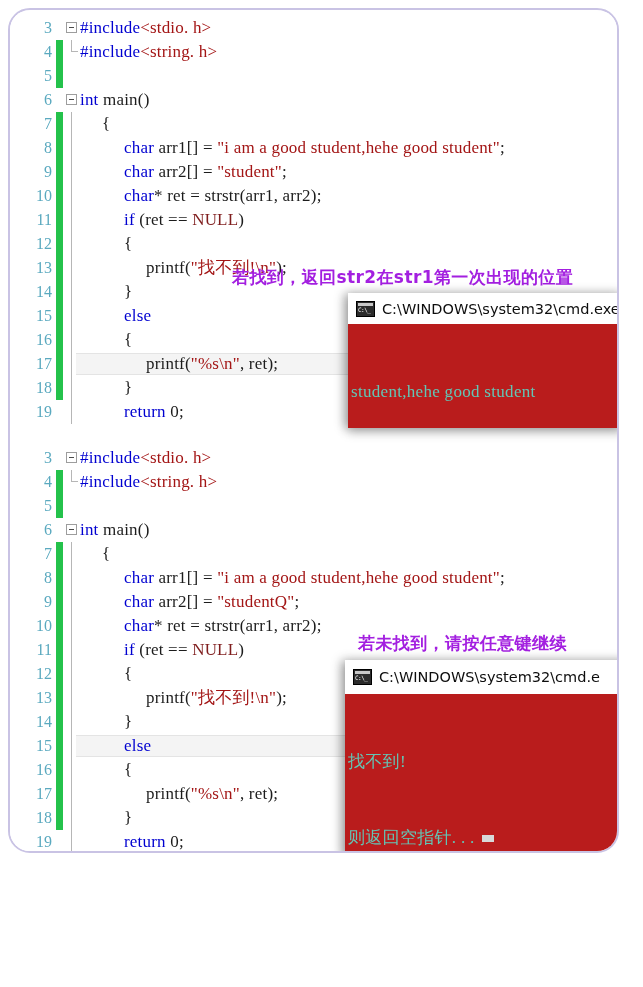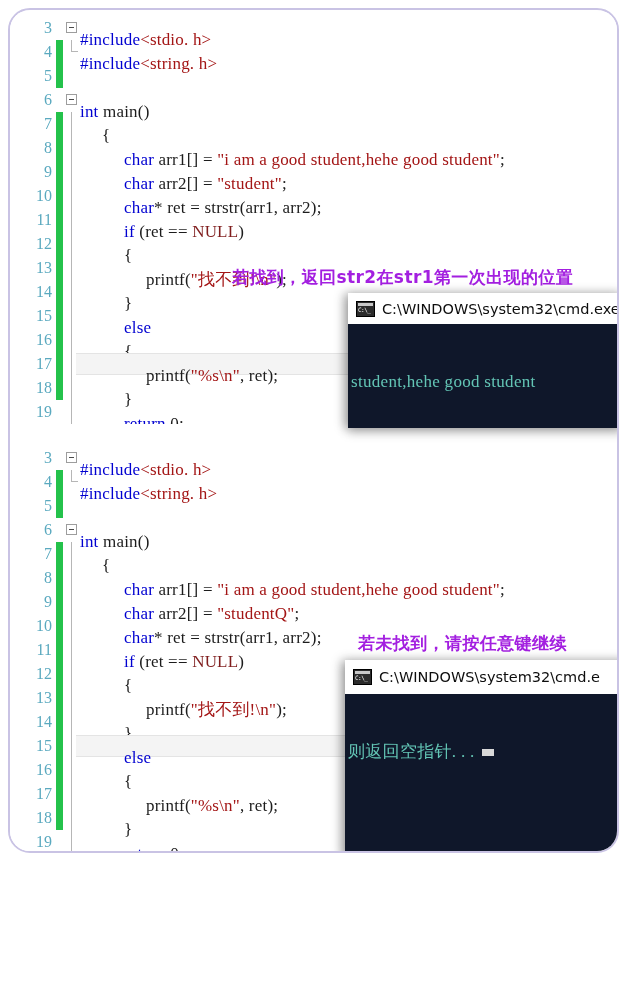--- a/index.html
+++ b/index.html
@@ -111,21 +111,21 @@
     top: 11px;
     width: 7px;
     height: 1px;
     background: #b6b6b6;
   }
   .guide-end.g1 { left: 61px; }
 
   .code-text {
     position: absolute;
     left: 70px;
-    top: 12px;
+    top: 0;
     color: #1c1c1c;
     letter-spacing: 0.2px;
   }
 
   
   .row.hl .hl-band {
     position: absolute;
     left: 66px;
     top: 1px;
     width: 460px;
@@ -153,21 +153,21 @@
     font-weight: 600;
     white-space: nowrap;
     letter-spacing: 0.4px;
   }
   #annot-1 { left: 198px; top: 256px; margin-left: 24px; }
   #annot-2 { left: 348px; top: 622px; }
 
   
   .console {
     position: absolute;
-    background: #0f172a;
+    background: #b91c1c;
     box-shadow: -4px 0 10px rgba(0,0,0,0.28), 0 4px 10px rgba(0,0,0,0.25);
     overflow: hidden;
   }
   #console-1 { left: 338px; top: 283px; width: 276px; height: 135px; }
   #console-2 { left: 335px; top: 650px; width: 288px; height: 197px; }
 
   .console-title {
     height: 31px;
     background: #ffffff;
     display: flex;
@@ -214,21 +214,21 @@
 
   .console-body {
     padding: 3px 0 0 3px;
     font-family: "Liberation Serif", "DejaVu Serif", serif;
     font-size: 17px;
     line-height: 22px;
     color: #63c5b5;
     white-space: pre;
     letter-spacing: 0.3px;
   }
-  .console-line { position: relative; }
+  .console-line { position: relative; margin-top: 10px; }
   .cursor-block {
     display: inline-block;
     width: 12px;
     height: 7px;
     background: #d8d8d8;
     vertical-align: 1px;
     margin-left: 7px;
   }
 </style>
 </head>
@@ -294,17 +294,18 @@
       
     </div>
   </div>
 
   <div class="console" id="console-2">
     <div class="console-title">
       <span class="cmd-icon"></span>
       <span class="console-title-text">C:\WINDOWS\system32\cmd.e</span>
     </div>
     <div class="console-body">
+      <div class="console-line">找不到!</div>
       <div class="console-line"><span>则返回空指针. . .</span><span class="cursor-block"></span></div>
     </div>
   </div>
 
 </div>
 
 </body></html>

